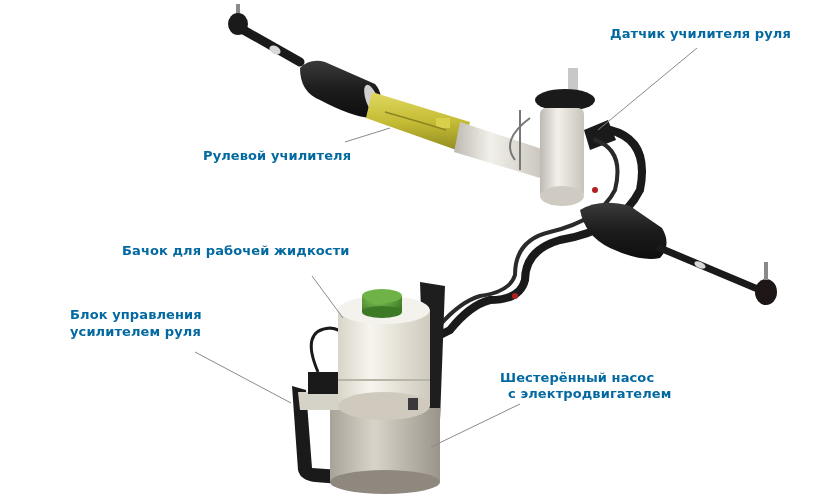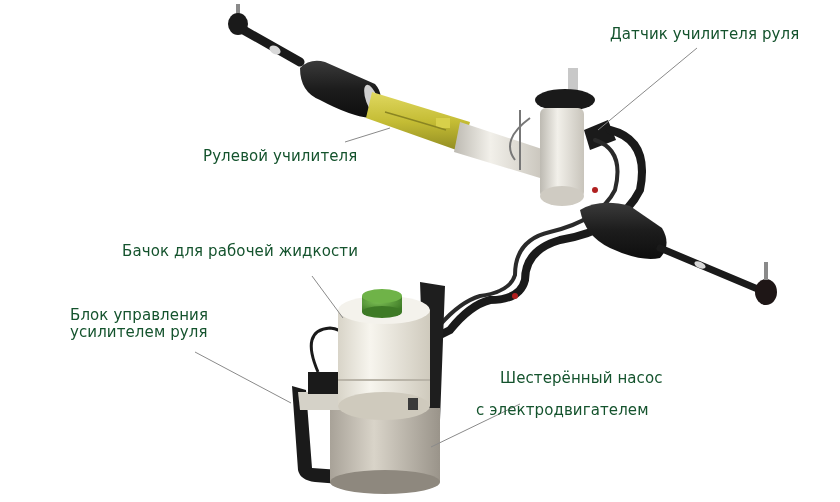--- a/index.html
+++ b/index.html
@@ -1,18 +1,18 @@
 <!DOCTYPE html>
 <html><head>
 <meta charset="utf-8">
 <style>
   html, body { margin:0; padding:0; background:#ffffff; }
   #stage { position:relative; width:840px; height:502px; overflow:hidden; background:#ffffff; font-family:"DejaVu Sans", sans-serif; }
   svg#art { position:absolute; left:0; top:0; }
-  .label { position:absolute; color:#14532d; font-size:15px; font-weight:400; line-height:16px; white-space:nowrap; letter-spacing:0.1px; }
+  .label { position:absolute; color:#0369a1; font-size:13px; font-weight:700; line-height:16px; white-space:nowrap; letter-spacing:0.1px; }
 </style>
 </head>
 <body>
 
 <div id="stage">
   <svg id="art" width="840" height="502" viewBox="0 0 840 502">
     <defs>
       <linearGradient id="bootGrad" x1="0" y1="0" x2="0" y2="1">
         <stop offset="0" stop-color="#3a3a3a"></stop>
         <stop offset="0.5" stop-color="#1c1c1c"></stop>
@@ -126,14 +126,14 @@
       <line x1="520" y1="404" x2="431" y2="447"></line>
     </g>
   </svg>
 
   <div class="label" style="left:610px; top:26px;">Датчик училителя руля</div>
   <div class="label" style="left:203px; top:148px;">Рулевой училителя</div>
   <div class="label" style="left:122px; top:243px;">Бачок для рабочей жидкости</div>
   <div class="label" style="left:70px; top:307px;">Блок управления</div>
   <div class="label" style="left:70px; top:324px;text-align:right;">усилителем руля</div>
   <div class="label" style="left:500px; top:370px;">Шестерённый насос</div>
-  <div class="label" style="left:476px; top:386px;margin-top:16px;">с электродвигателем</div>
+  <div class="label" style="left:508px; top:386px;">с электродвигателем</div>
 </div>
 
 </body></html>

